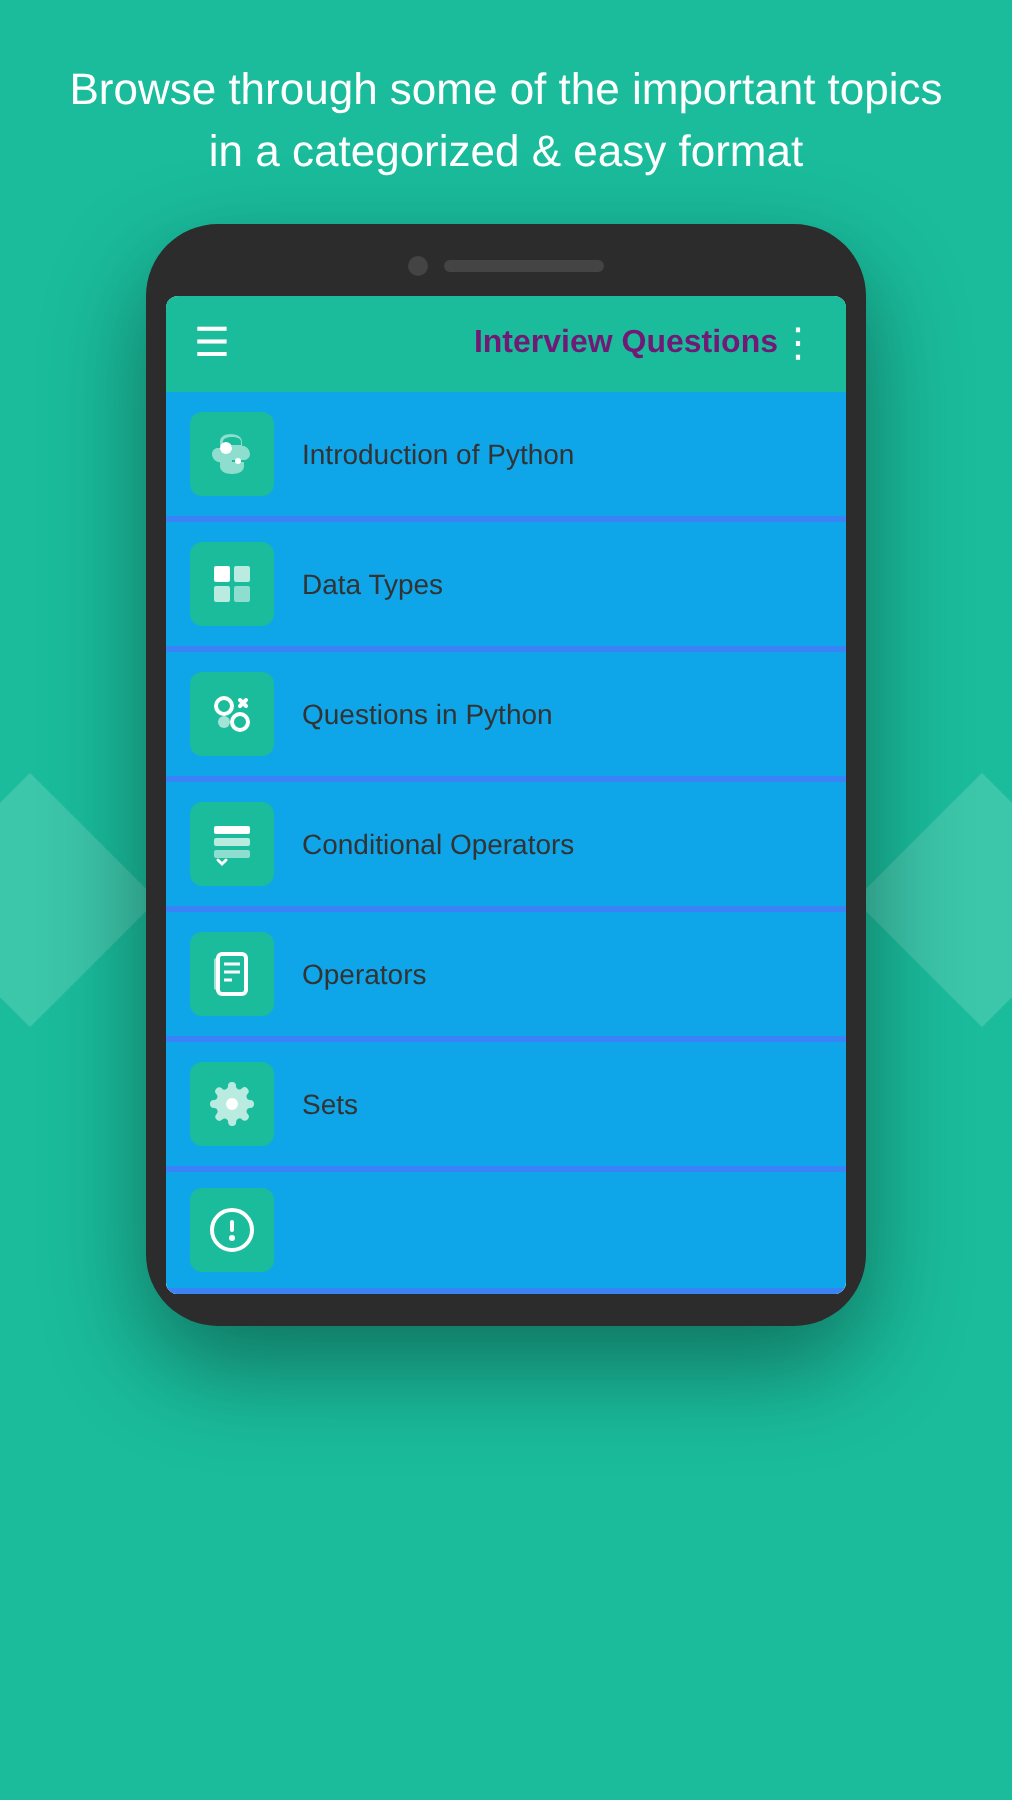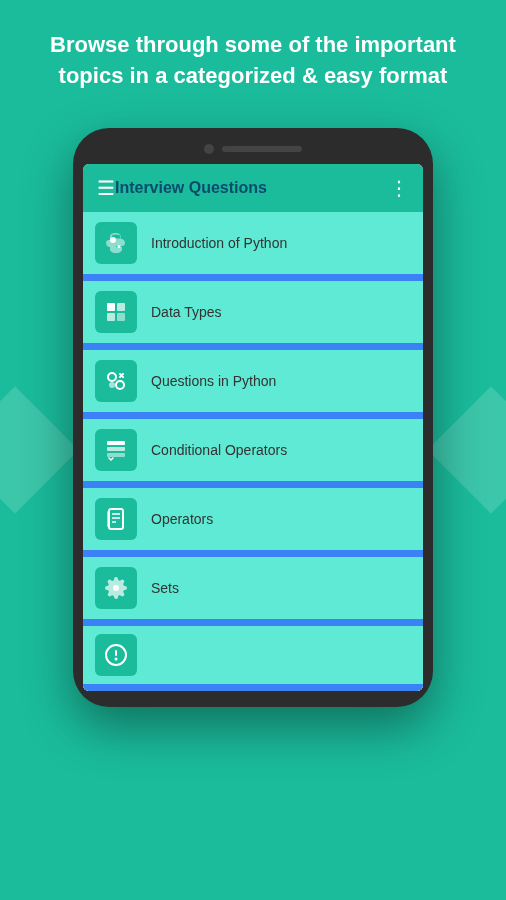--- a/index.html
+++ b/index.html
@@ -42,24 +42,24 @@
       height: 90px;
       background: rgba(255,255,255,0.15);
       transform: rotate(45deg);
       right: -30px;
       top: 50%;
       margin-top: -45px;
     }
 
     .header-text {
       text-align: center;
-      padding: 30px 30px 36px 30px;
+      padding: 30px 30px 20px 30px;
       color: white;
       font-size: 22px;
-      font-weight: 700;
+      font-weight: 400;
       line-height: 1.4;
       z-index: 1;
     }
 
     .phone-container {
       width: 360px;
       background: #2c2c2c;
       border-radius: 36px;
       padding: 16px 10px;
       position: relative;
@@ -105,37 +105,37 @@
       justify-content: space-between;
     }
 
     .toolbar-icon {
       color: white;
       font-size: 20px;
       cursor: pointer;
     }
 
     .toolbar-title {
-      color: #0c4a6e;
+      color: #701a75;
       font-size: 16px;
       font-weight: 600;
       flex: 1;
-      text-align: left;
+      text-align: right;
     }
 
     .list-container {
       background: white;
     }
 
     .list-item {
       display: flex;
       align-items: center;
       padding: 10px 12px;
-      border-bottom: 7px solid #3b82f6;
-      background: #5eead4;
+      border-bottom: 3px solid #3b82f6;
+      background: #0ea5e9;
       cursor: pointer;
       text-align: center;
     }
 
     .item-icon-box {
       width: 42px;
       height: 42px;
       background: #1abc9c;
       border-radius: 6px;
       display: flex;

